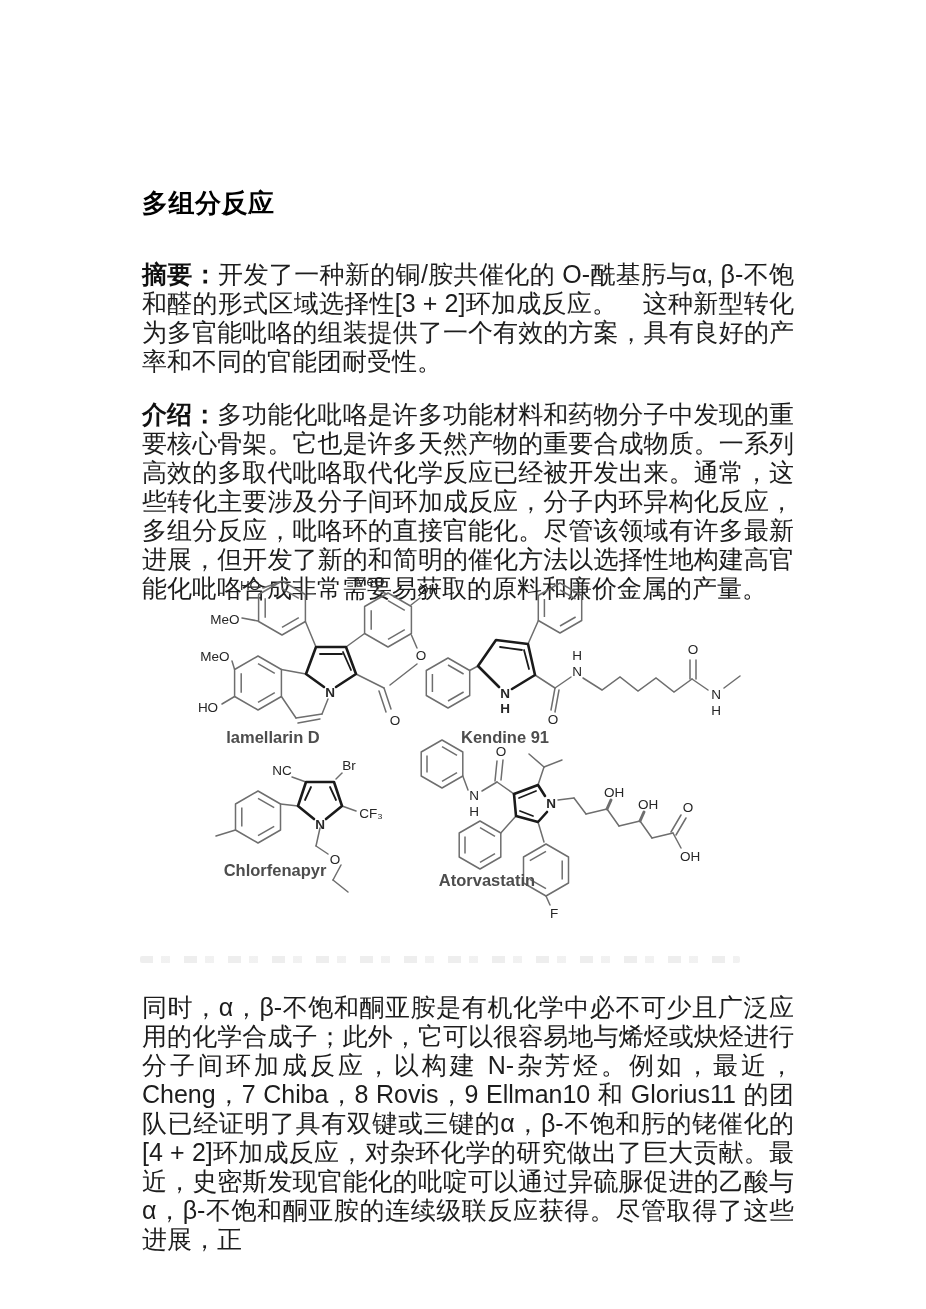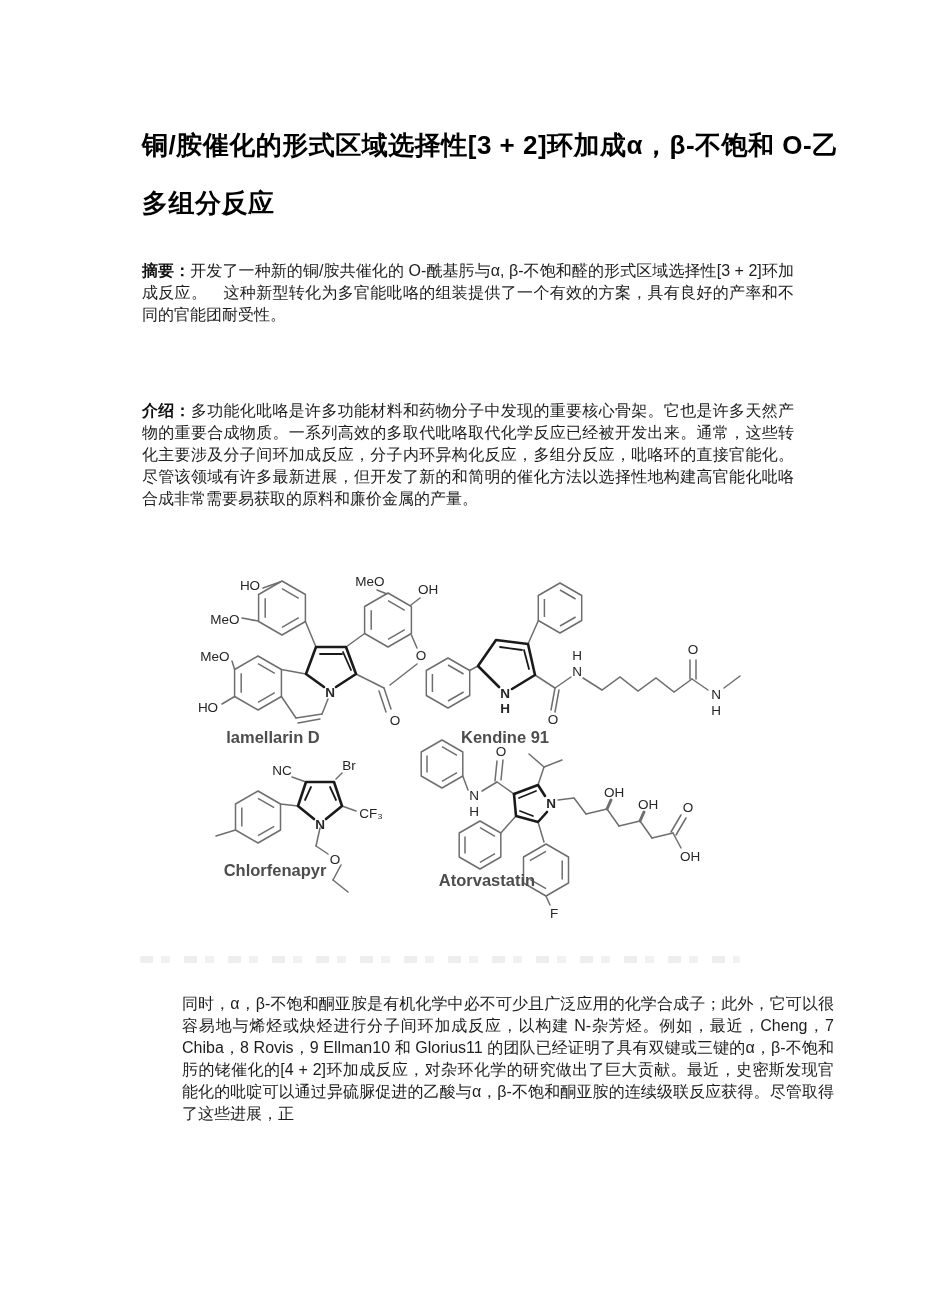--- a/index.html
+++ b/index.html
@@ -11,21 +11,21 @@
     color:#1d1d1d;
     overflow:hidden;
   }
   .title-line{
     position:absolute;left:142px;width:660px;
     font-size:26px;font-weight:700;color:#000000;
     letter-spacing:0.5px;white-space:nowrap;
   }
   .para{
     position:absolute;left:142px;width:652px;
-    font-size:16px;line-height:22px;
+    font-size:25px;line-height:29px;
     text-align:justify;color:#1d1d1d;
   }
   .para b{font-weight:700;color:#111111;}
   .figure-box{position:absolute;left:130px;top:548px;width:680px;height:400px;}
   svg text{
     font-family:"Liberation Sans","DejaVu Sans",sans-serif;
     fill:#262626;font-size:13.5px;
   }
   svg text.mol-label{fill:#4d4d4d;font-size:16.5px;font-weight:600;}
   .bond{stroke:#6e6e6e;stroke-width:1.5;fill:none;stroke-linecap:round;}
@@ -36,21 +36,20 @@
     position:absolute;left:140px;top:956px;width:600px;height:7px;
     background:repeating-linear-gradient(90deg,#ebebeb 0 13px,transparent 13px 21px,#efefef 21px 30px,transparent 30px 44px);
     opacity:0.85;border-radius:2px;
   }
 </style>
 </head>
 <body>
 
 <div class="page">
 
-  <div class="title-line" style="top:128px;">铜/胺催化的形式区域选择性[3 + 2]环加成α，β-不饱和 O-乙</div>
   <div class="title-line" style="top:186px;">多组分反应</div>
 
   <div class="para" style="top:260px;"><b>摘要：</b><span>开发了一种新的铜/胺共催化的 O-酰基肟与α, β-不饱和醛的形式区域选择性[3 + 2]环加成反应。　这种新型转化为多官能吡咯的组装提供了一个有效的方案，具有良好的产率和不同的官能团耐受性。</span></div>
 
   <div class="para" style="top:381px;margin-top:19px;"><b>介绍：</b><span>多功能化吡咯是许多功能材料和药物分子中发现的重要核心骨架。它也是许多天然产物的重要合成物质。一系列高效的多取代吡咯取代化学反应已经被开发出来。通常，这些转化主要涉及分子间环加成反应，分子内环异构化反应，多组分反应，吡咯环的直接官能化。尽管该领域有许多最新进展，但开发了新的和简明的催化方法以选择性地构建高官能化吡咯合成非常需要易获取的原料和廉价金属的产量。</span></div>
 
   <div class="figure-box">
     <svg width="680" height="400" viewBox="0 0 680 400">
 
       <g>
@@ -234,15 +233,15 @@
         <text x="558" y="264" text-anchor="middle">O</text>
         <text x="560" y="313" text-anchor="middle">OH</text>
         <text x="424" y="370" text-anchor="middle">F</text>
         <text x="357" y="338" text-anchor="middle" class="mol-label">Atorvastatin</text>
       </g>
     </svg>
   </div>
 
   <div class="caption-remnant"></div>
 
-  <div class="para" style="top:993px;margin-left:40px;"><span>同时，α，β-不饱和酮亚胺是有机化学中必不可少且广泛应用的化学合成子；此外，它可以很容易地与烯烃或炔烃进行分子间环加成反应，以构建 N-杂芳烃。例如，最近，Cheng，7 Chiba，8 Rovis，9 Ellman10 和 Glorius11 的团队已经证明了具有双键或三键的α，β-不饱和肟的铑催化的[4 + 2]环加成反应，对杂环化学的研究做出了巨大贡献。最近，史密斯发现官能化的吡啶可以通过异硫脲促进的乙酸与α，β-不饱和酮亚胺的连续级联反应获得。尽管取得了这些进展，正</span></div>
+  <div class="para" style="top:993px;"><span>同时，α，β-不饱和酮亚胺是有机化学中必不可少且广泛应用的化学合成子；此外，它可以很容易地与烯烃或炔烃进行分子间环加成反应，以构建 N-杂芳烃。例如，最近，Cheng，7 Chiba，8 Rovis，9 Ellman10 和 Glorius11 的团队已经证明了具有双键或三键的α，β-不饱和肟的铑催化的[4 + 2]环加成反应，对杂环化学的研究做出了巨大贡献。最近，史密斯发现官能化的吡啶可以通过异硫脲促进的乙酸与α，β-不饱和酮亚胺的连续级联反应获得。尽管取得了这些进展，正</span></div>
 
 </div>
 
 </body></html>

